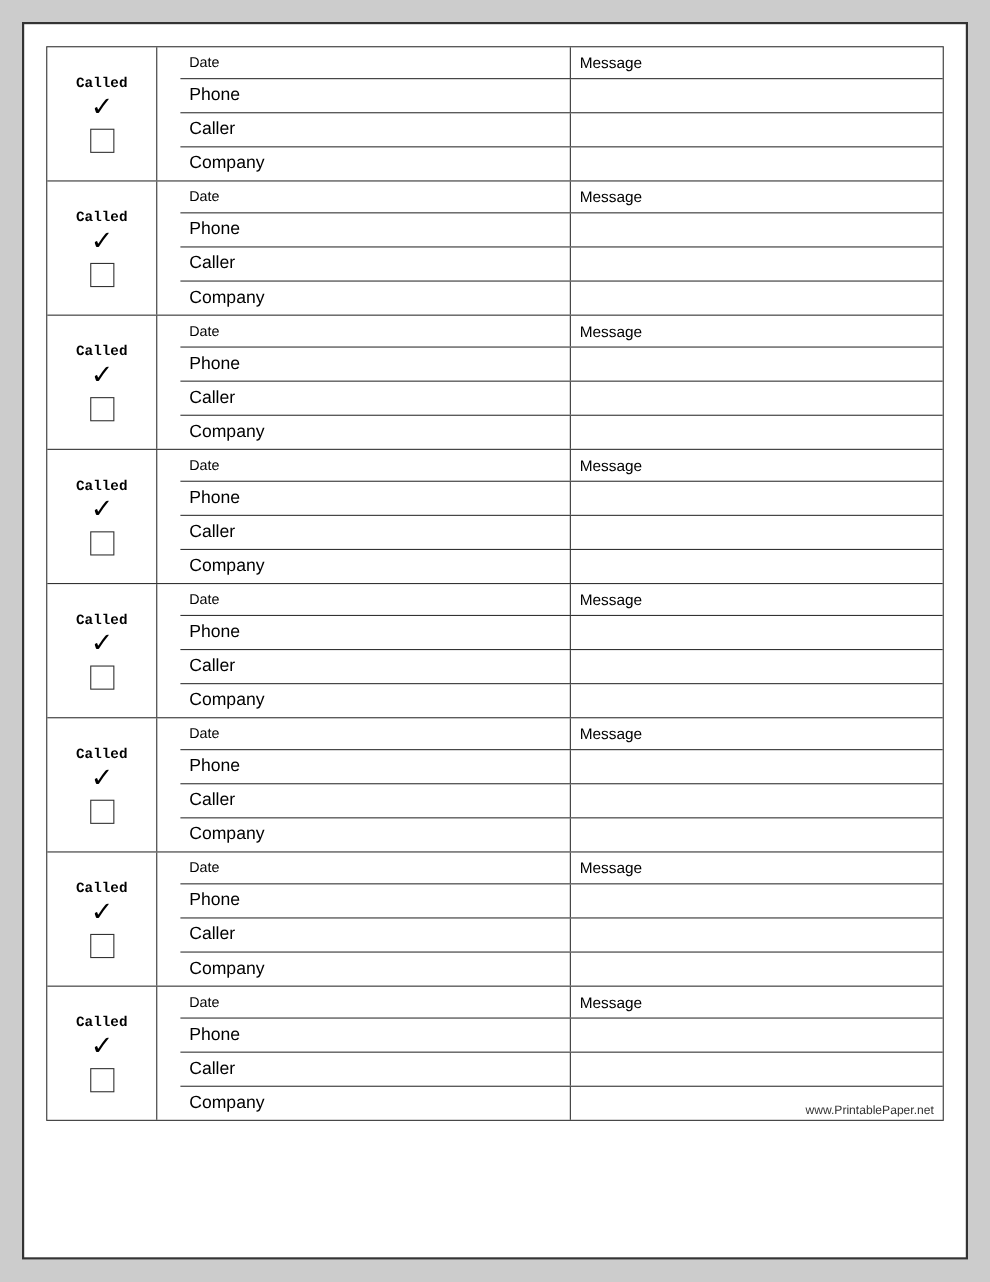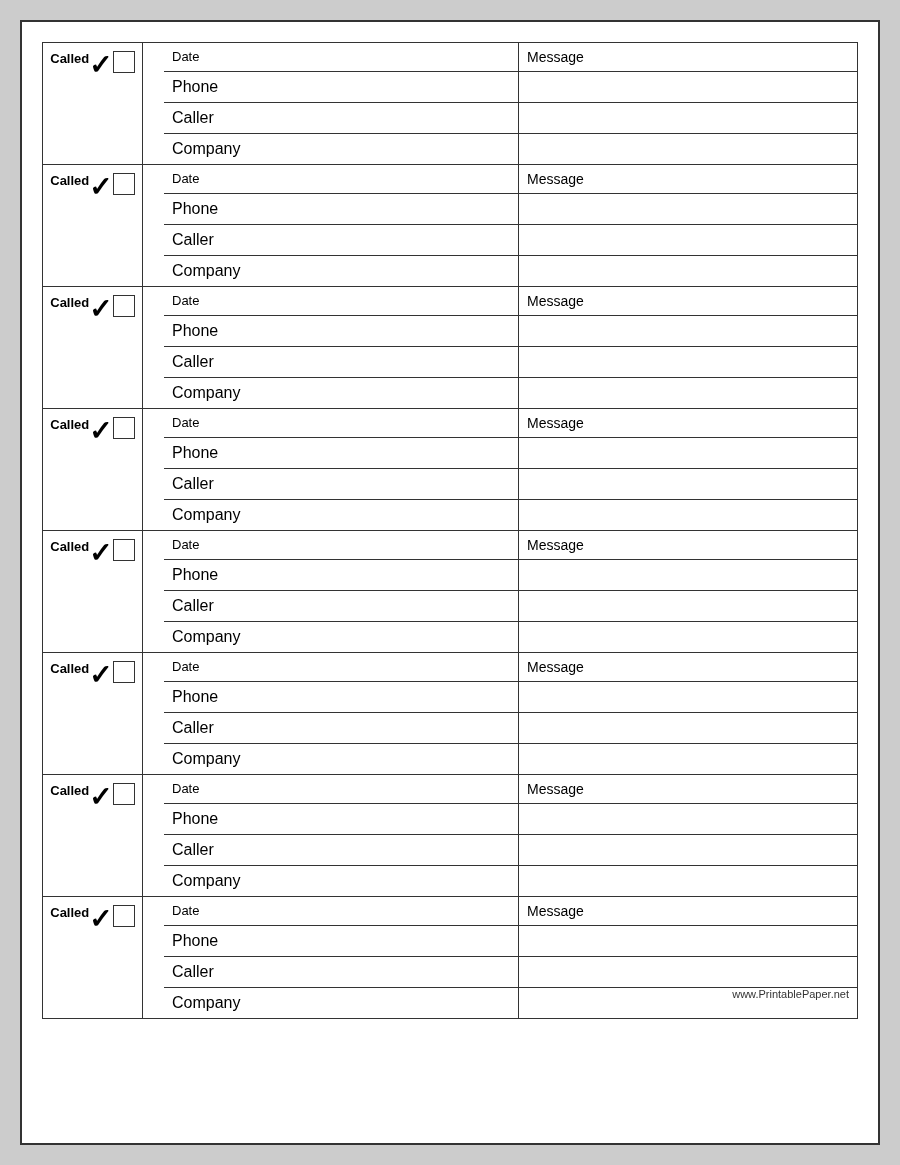--- a/index.html
+++ b/index.html
@@ -36,25 +36,26 @@
     }
 
     .record-block:last-child {
       border-bottom: none;
     }
 
     .left-panel {
       width: 100px;
       border-right: 1.5px solid #333;
       display: flex;
-      flex-direction: row;
-      align-items: flex-start;
+      flex-direction: column;
+      align-items: center;
       justify-content: center;
       padding: 8px 4px;
       min-height: 120px;
+      font-family: Liberation Mono, monospace;
     }
 
     .called-label {
       font-size: 13px;
       font-weight: bold;
       margin-bottom: 2px;
       text-align: center;
     }
 
     .checkmark {
@@ -113,21 +114,21 @@
       padding: 6px 8px;
       font-size: 13px;
       position: relative;
     }
 
     .watermark {
       font-size: 11px;
       color: #333;
       position: absolute;
       right: 8px;
-      bottom: 18px;
+      bottom: 2px;
     }
   </style>
 </head>
 <body>
 
 <div class="page">
   <div class="form-container">
   <div class="record-block">
       <div class="left-panel">
         <span class="called-label">Called</span>

